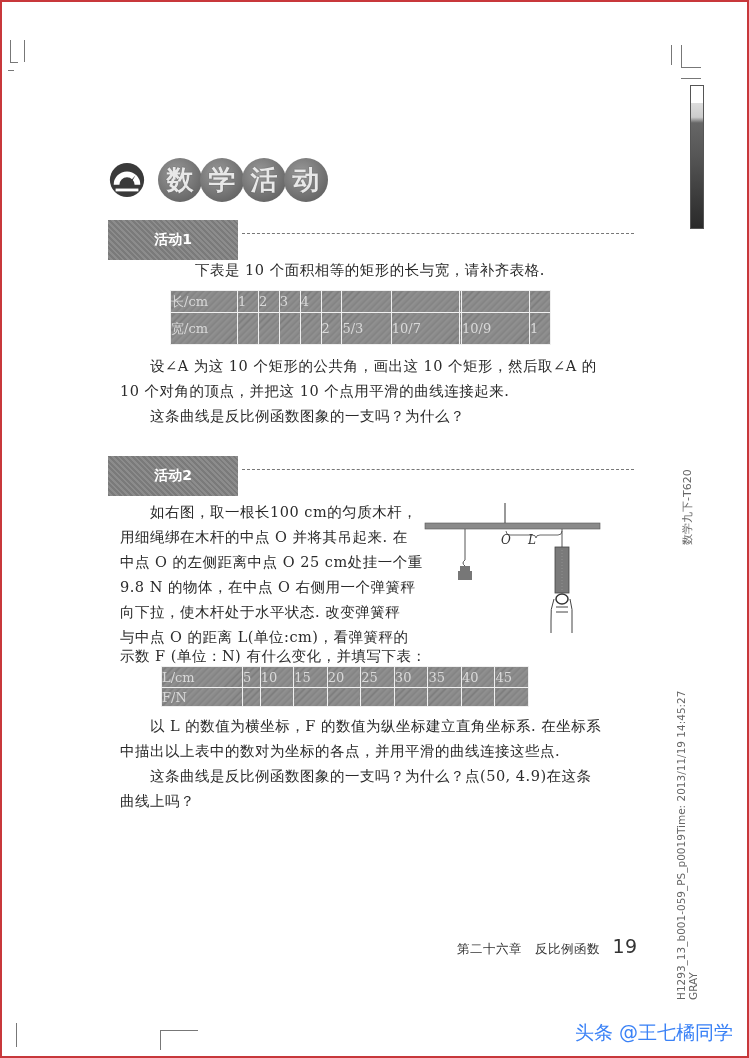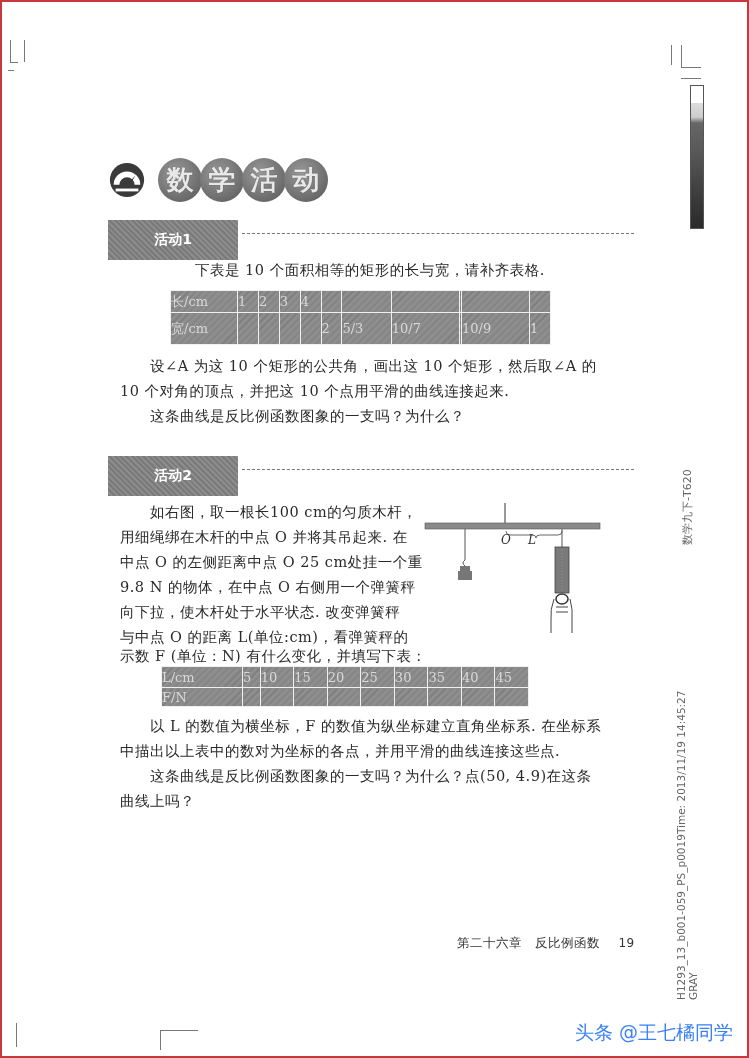--- a/index.html
+++ b/index.html
@@ -49,21 +49,21 @@
   }
   .side-text {
     position:absolute; font-family:"DejaVu Sans", sans-serif; color:#666;
     transform-origin:left top; transform:rotate(-90deg); white-space:nowrap;
   }
   .colorbar { position:absolute; left:690px; top:85px; width:12px; height:142px; border:1px solid #555; }
   .footer {
     position:absolute; left:457px; top:935px; font-family:"DejaVu Sans", sans-serif;
     font-size:12.5px; color:#333; letter-spacing:0.5px;
   }
-  .footer .pg { margin-left:14px; font-size:12px; }
+  .footer .pg { margin-left:8px; font-size:19px; }
   .watermark {
     position:absolute; left:575px; top:1020px; font-family:"DejaVu Sans", sans-serif;
     font-size:19px; color:#3b82f6; text-shadow:1px 1px 0 #fff, -1px -1px 0 #fff;
   }
 </style>
 </head>
 <body>
 
 <div class="frame"></div>
 

